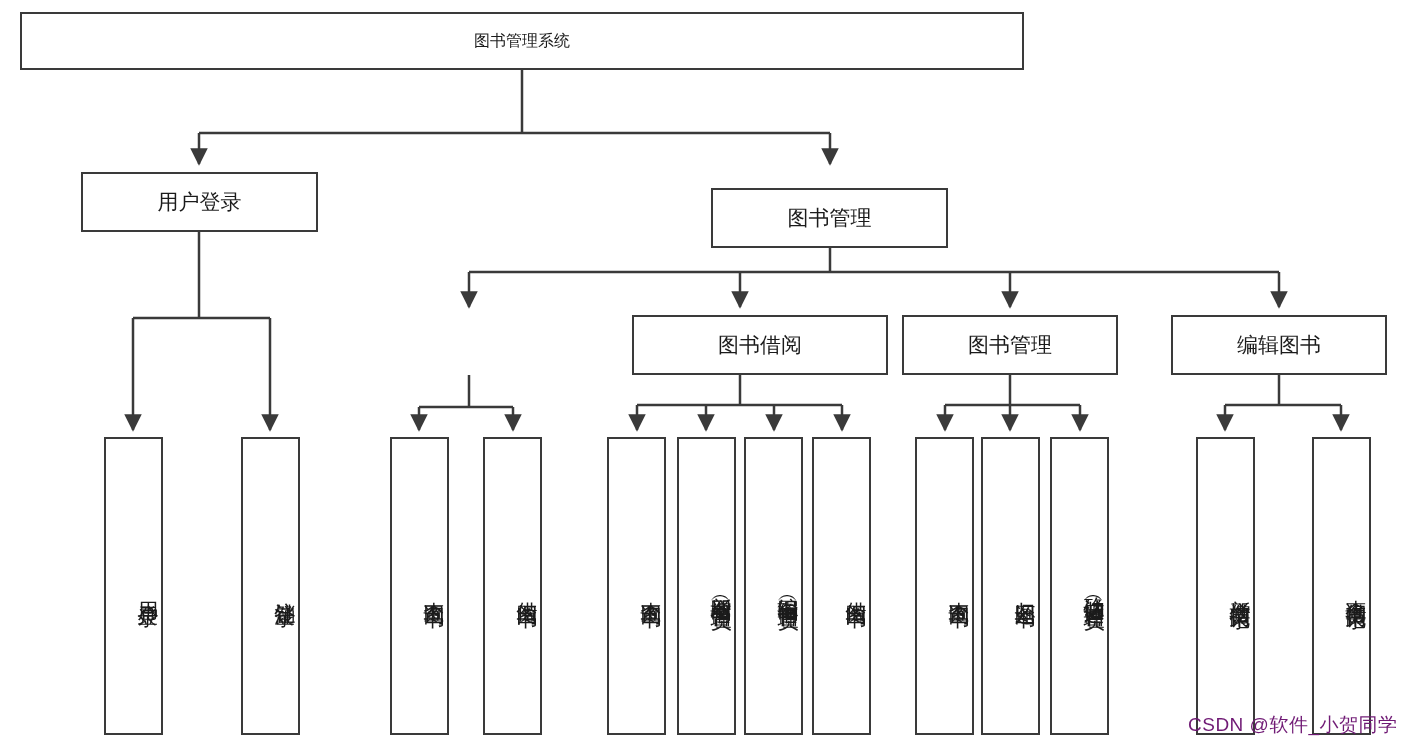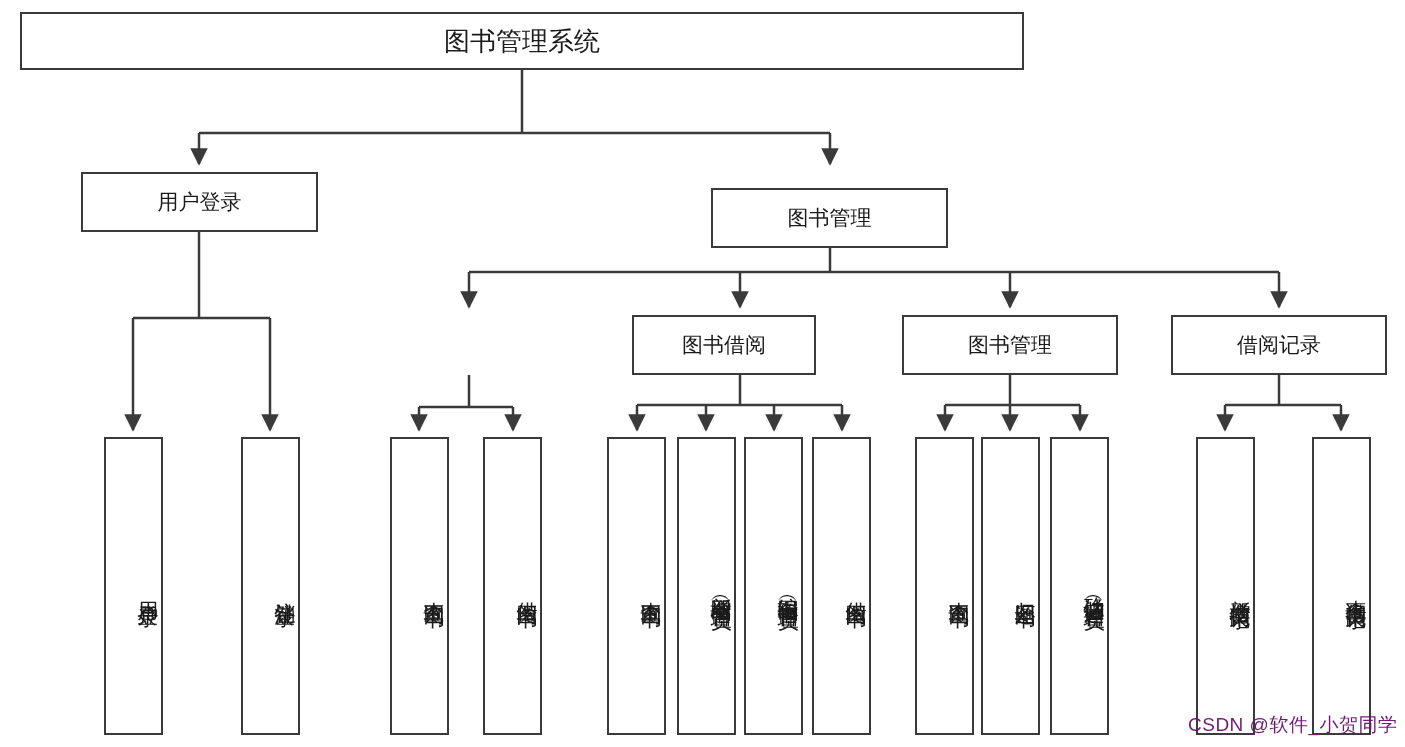--- a/index.html
+++ b/index.html
@@ -27,21 +27,21 @@
     background:#ffffff;
     border:2.5px solid #3a3a3a;
     display:flex;
     align-items:center;
     justify-content:center;
     color:#1b1b1b;
     text-align:center;
     line-height:1.25;
   }
   .node.root{
-    font-size:26px;
+    font-size:16px;
   }
   .node.level1{
     font-size:21px;
   }
   .node.level2{
     font-size:21px;
   }
   .node.leaf{
     font-size:21px;
     writing-mode:vertical-rl;
@@ -129,30 +129,30 @@
 
   <div class="node level1" style="left:81px;top:172px;width:237px;height:60px;">
     <span>用户登录</span>
   </div>
 
   <div class="node level1" style="left:711px;top:188px;width:237px;height:60px;">
     <span>图书管理</span>
   </div>
 
 
-  <div class="node level2" style="left:632px;top:315px;width:184px;height:60px;">
+  <div class="node level2" style="left:632px;top:315px;width:256px;height:60px;">
     <span>图书借阅</span>
   </div>
 
   <div class="node level2" style="left:902px;top:315px;width:216px;height:60px;">
     <span>图书管理</span>
   </div>
 
   <div class="node level2" style="left:1171px;top:315px;width:216px;height:60px;">
-    <span>借阅记录</span>
+    <span>编辑图书</span>
   </div>
 
   <div class="node leaf" style="left:104px;top:437px;width:59px;height:298px;">
     <span class="vlabel">用户登录</span>
   </div>
   <div class="node leaf" style="left:241px;top:437px;width:59px;height:298px;">
     <span class="vlabel">注销登录</span>
   </div>
 
   <div class="node leaf" style="left:390px;top:437px;width:59px;height:298px;">

